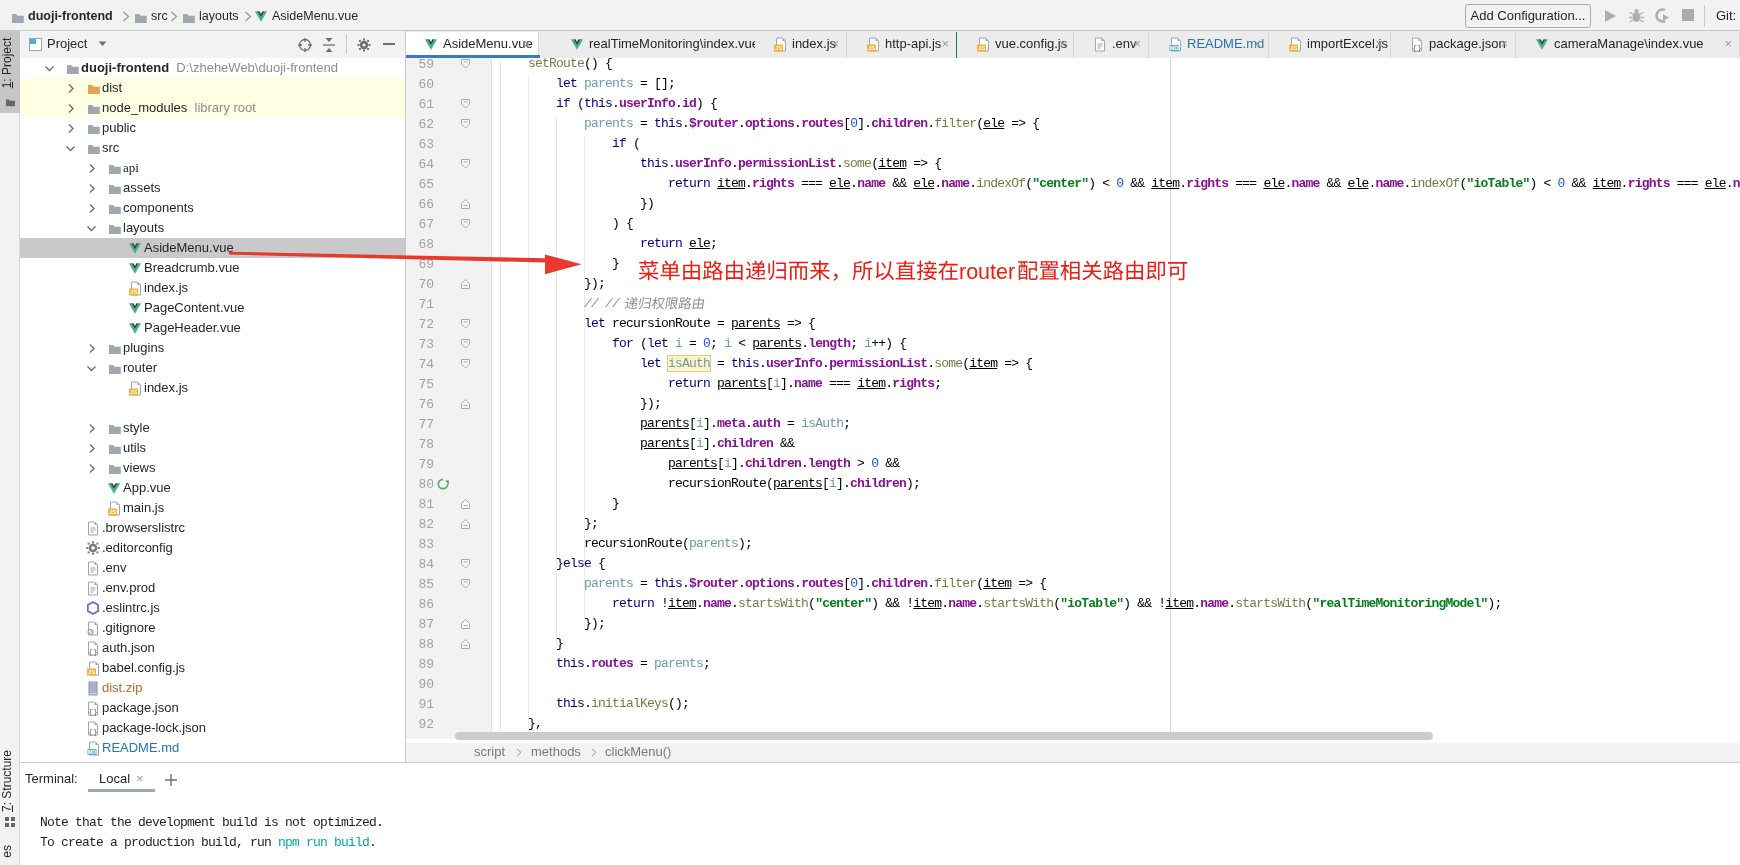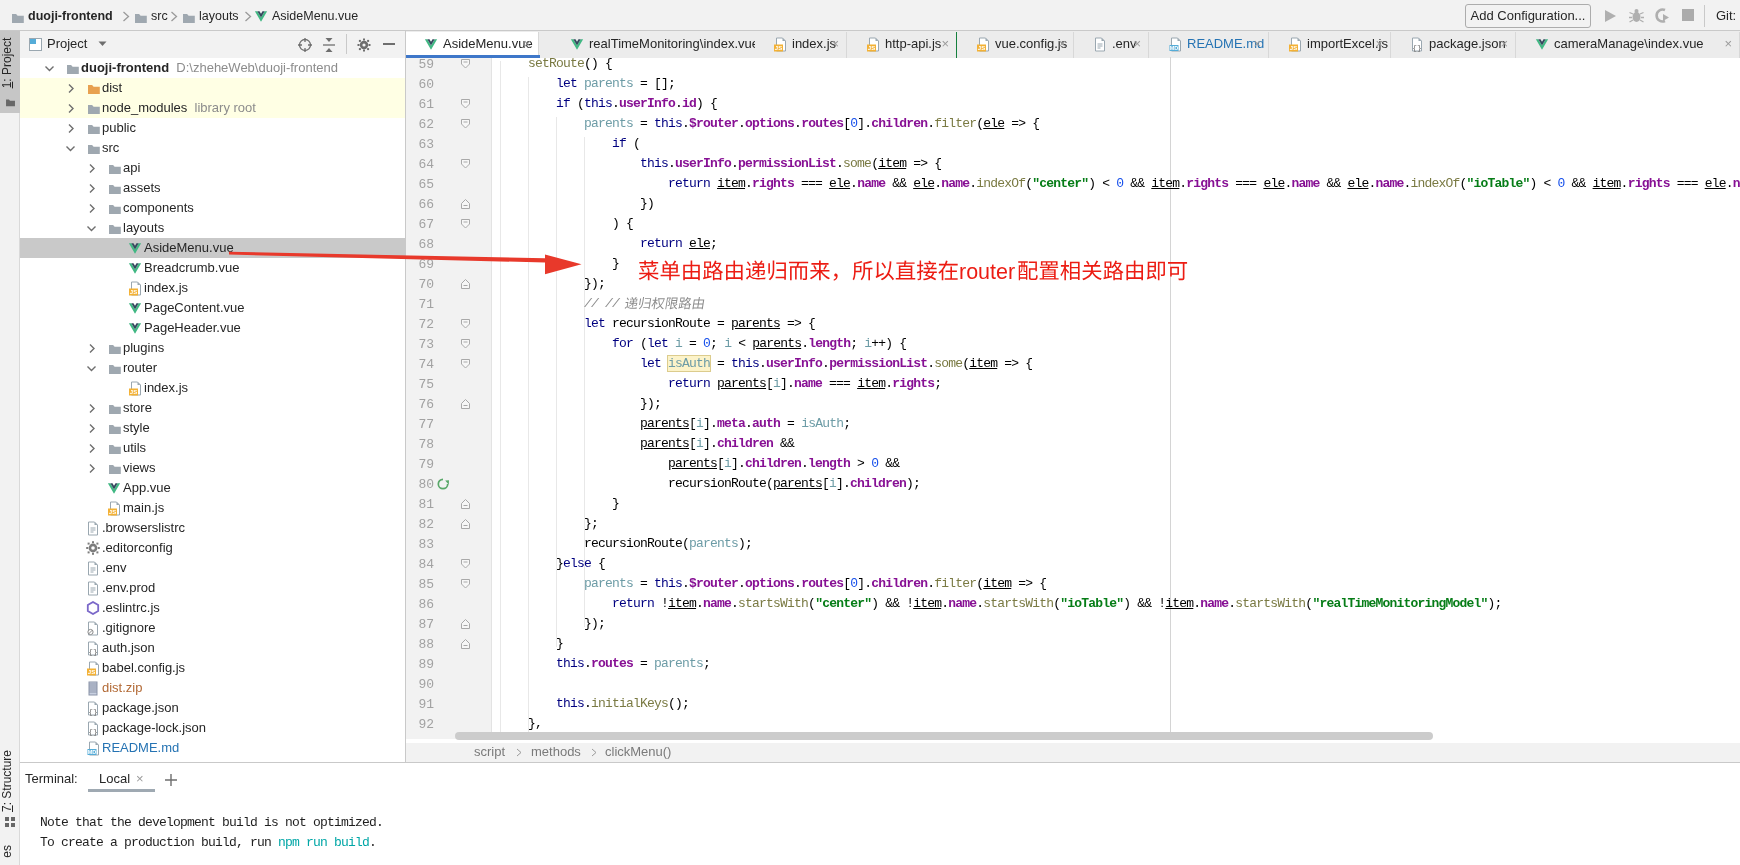--- a/index.html
+++ b/index.html
@@ -155,21 +155,21 @@
       </div>
       <div class="trow" style="top:138px;">
         <svg style="position:absolute;left:45px;top:5px" width="11" height="11" viewBox="0 0 11 11">
           <path d="M1.5 3.5 5.5 7.5 9.5 3.5" fill="none" stroke="#6e6e6e" stroke-width="1.4"></path>
         </svg>
         <span style="position:absolute;left:66px;top:3px"><svg width="16" height="16" viewBox="0 0 16 16">
             <path d="M2 4h4.1l1.5 1.7h6.2v7.3H2z" fill="#9FA8B0"></path>
           </svg></span>
         <span style="position:absolute;left:82px;top:2px;color:#262626">src</span>
       </div>
-      <div class="trow" style="top:158px;">
+      <div class="trow" style="top:158px;font-family:Liberation Serif, serif;">
         <svg style="position:absolute;left:66px;top:5px" width="11" height="11" viewBox="0 0 11 11">
           <path d="M4 1.5 8 5.5 4 9.5" fill="none" stroke="#6e6e6e" stroke-width="1.4"></path>
         </svg>
         <span style="position:absolute;left:87px;top:3px"><svg width="16" height="16" viewBox="0 0 16 16">
             <path d="M2 4h4.1l1.5 1.7h6.2v7.3H2z" fill="#9FA8B0"></path>
           </svg></span>
         <span style="position:absolute;left:103px;top:2px;color:#262626">api</span>
       </div>
       <div class="trow" style="top:198px;">
         <svg style="position:absolute;left:66px;top:5px" width="11" height="11" viewBox="0 0 11 11">
@@ -254,29 +254,20 @@
         <span style="position:absolute;left:103px;top:2px;color:#262626">router</span>
       </div>
       <div class="trow" style="top:378px;">
         <span style="position:absolute;left:108px;top:3px"><svg width="15" height="15" viewBox="0 0 15 15">
             <path d="M3.5 1h6L12.5 4v10h-9z" fill="#fff" stroke="#9aa7b0"></path>
             <path d="M9.5 1 12.5 4H9.5z" fill="#9aa7b0"></path>
             <rect x="1" y="7.5" width="9" height="7" fill="#F3B135"></rect>
             <text x="5.5" y="13.2" font-size="6" font-weight="bold" fill="#fff" text-anchor="middle" font-family="Liberation Sans">JS</text>
           </svg></span>
         <span style="position:absolute;left:124px;top:2px;color:#262626">index.js</span>
-      </div>
-      <div class="trow" style="top:398px;">
-        <svg style="position:absolute;left:66px;top:5px" width="11" height="11" viewBox="0 0 11 11">
-          <path d="M4 1.5 8 5.5 4 9.5" fill="none" stroke="#6e6e6e" stroke-width="1.4"></path>
-        </svg>
-        <span style="position:absolute;left:87px;top:3px"><svg width="16" height="16" viewBox="0 0 16 16">
-            <path d="M2 4h4.1l1.5 1.7h6.2v7.3H2z" fill="#9FA8B0"></path>
-          </svg></span>
-        <span style="position:absolute;left:103px;top:2px;color:#262626">store</span>
       </div>
       <div class="trow" style="top:418px;">
         <svg style="position:absolute;left:66px;top:5px" width="11" height="11" viewBox="0 0 11 11">
           <path d="M4 1.5 8 5.5 4 9.5" fill="none" stroke="#6e6e6e" stroke-width="1.4"></path>
         </svg>
         <span style="position:absolute;left:87px;top:3px"><svg width="16" height="16" viewBox="0 0 16 16">
             <path d="M2 4h4.1l1.5 1.7h6.2v7.3H2z" fill="#9FA8B0"></path>
           </svg></span>
         <span style="position:absolute;left:103px;top:2px;color:#262626">style</span>
       </div>

